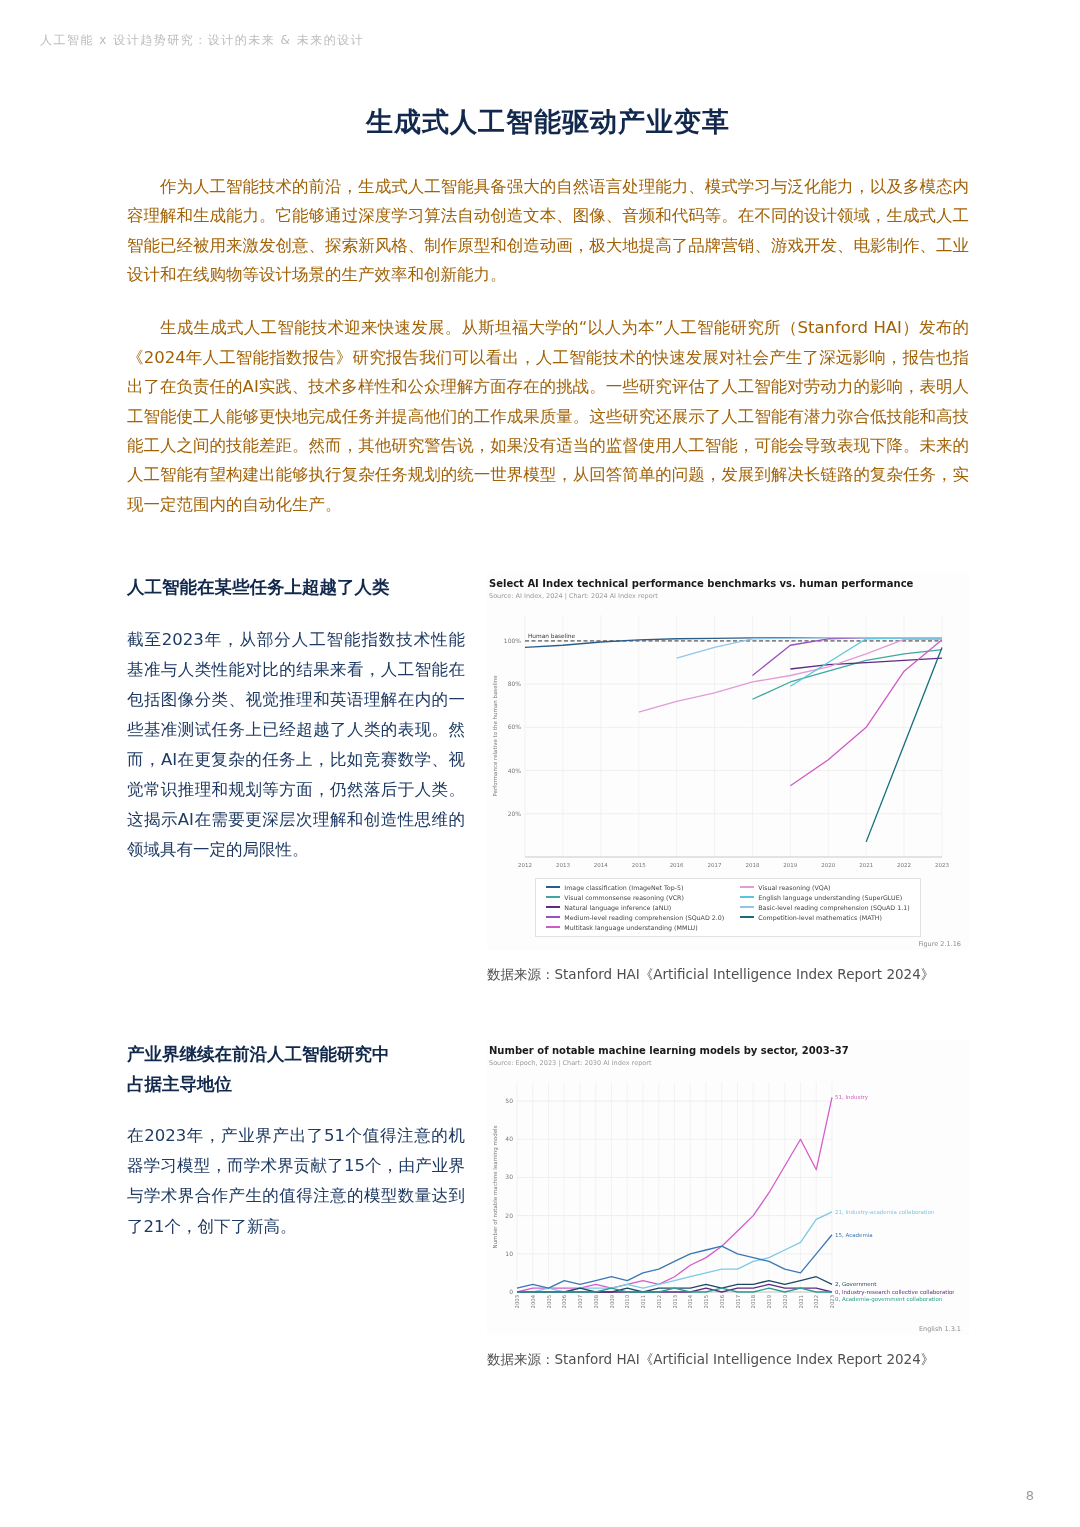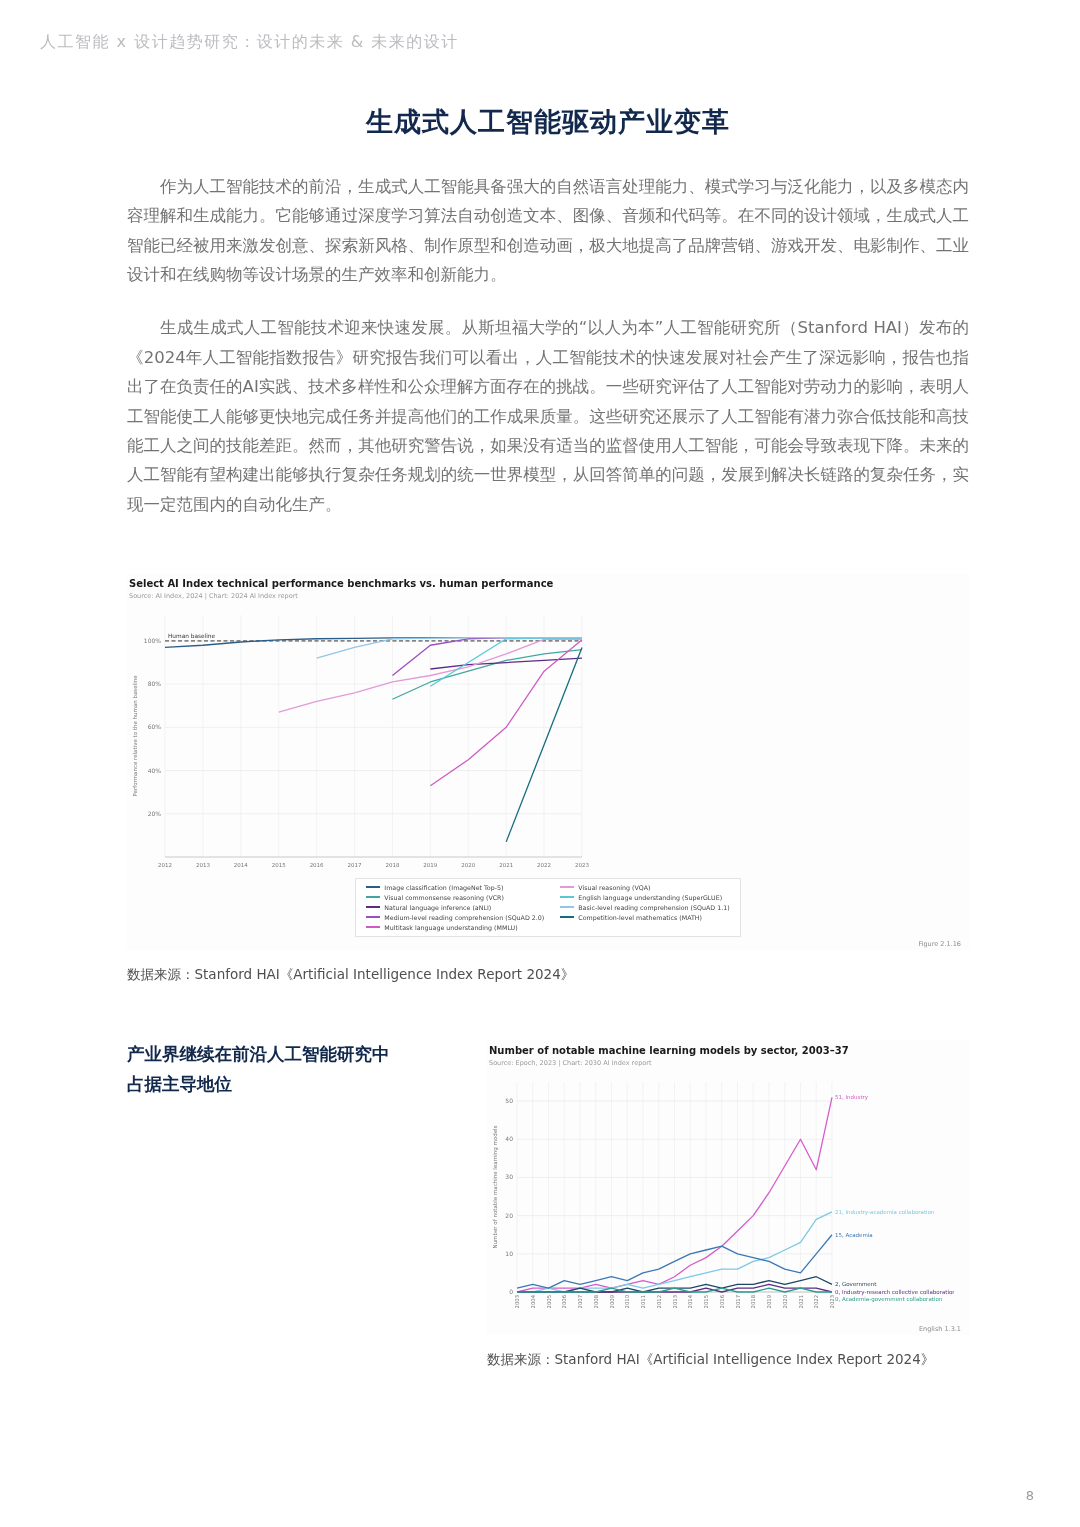--- a/index.html
+++ b/index.html
@@ -2,30 +2,30 @@
 <html><head>
 <meta charset="utf-8">
 <style>
   html,body{margin:0;padding:0;}
   body{
     width:1080px;height:1527px;background:#ffffff;position:relative;
     font-family:"DejaVu Sans","Liberation Sans",sans-serif;color:#1e3a63;
   }
   .page-header{
     position:absolute;top:32px;left:40px;
-    font-size:16px;color:#bcbcc0;letter-spacing:1.5px;
+    font-size:12px;color:#bcbcc0;letter-spacing:1.5px;
   }
   .content{position:absolute;left:127px;top:104px;width:842px;}
   h1.doc-title{
     font-size:27px;font-weight:bold;color:#12294d;
     margin:0 0 32px 0;letter-spacing:1px;text-align:center;
   }
   .body-para{
     font-size:16.5px;line-height:1.78;text-align:justify;text-indent:2em;
-    margin:0 0 24px 0;color:#737373;
+    margin:0 0 24px 0;color:#a16207;
   }
   .section{display:flex;gap:22px;margin-top:54px;}
   .section-left{width:338px;flex:none;}
   .section-left h2{
     font-size:17.5px;font-weight:bold;color:#12294d;line-height:1.7;
     margin:0 0 22px 0;white-space:pre-line;
   }
   .side-para{font-size:16.5px;line-height:1.82;text-align:justify;margin:0;color:#1e3a63;}
   .section-right{flex:1;min-width:0;}
   .chart-card{background:#fdfdfd;padding:4px 2px 2px 2px;}
@@ -49,20 +49,24 @@
 
 <div class="page-header">人工智能 x 设计趋势研究：设计的未来 &amp; 未来的设计</div>
 
 <div class="content">
   <h1 class="doc-title">生成式人工智能驱动产业变革</h1>
 
   <p class="body-para">作为人工智能技术的前沿，生成式人工智能具备强大的自然语言处理能力、模式学习与泛化能力，以及多模态内容理解和生成能力。它能够通过深度学习算法自动创造文本、图像、音频和代码等。在不同的设计领域，生成式人工智能已经被用来激发创意、探索新风格、制作原型和创造动画，极大地提高了品牌营销、游戏开发、电影制作、工业设计和在线购物等设计场景的生产效率和创新能力。</p>
   <p class="body-para">生成生成式人工智能技术迎来快速发展。从斯坦福大学的“以人为本”人工智能研究所（Stanford HAI）发布的《2024年人工智能指数报告》研究报告我们可以看出，人工智能技术的快速发展对社会产生了深远影响，报告也指出了在负责任的AI实践、技术多样性和公众理解方面存在的挑战。一些研究评估了人工智能对劳动力的影响，表明人工智能使工人能够更快地完成任务并提高他们的工作成果质量。这些研究还展示了人工智能有潜力弥合低技能和高技能工人之间的技能差距。然而，其他研究警告说，如果没有适当的监督使用人工智能，可能会导致表现下降。未来的人工智能有望构建出能够执行复杂任务规划的统一世界模型，从回答简单的问题，发展到解决长链路的复杂任务，实现一定范围内的自动化生产。</p>
 
   <div class="section">
+    <div class="section-left">
+      <h2>人工智能在某些任务上超越了人类</h2>
+      <p class="side-para">截至2023年，从部分人工智能指数技术性能基准与人类性能对比的结果来看，人工智能在包括图像分类、视觉推理和英语理解在内的一些基准测试任务上已经超越了人类的表现。然而，AI在更复杂的任务上，比如竞赛数学、视觉常识推理和规划等方面，仍然落后于人类。这揭示AI在需要更深层次理解和创造性思维的领域具有一定的局限性。</p>
+    </div>
     <div class="section-right">
       <div class="chart-card">
         <div class="chart-title">Select AI Index technical performance benchmarks vs. human performance</div>
         <div class="chart-source">Source: AI Index, 2024 | Chart: 2024 AI Index report</div>
         <svg id="chart1-svg" width="465" height="272" viewBox="0 0 465 272">
             <line x1="36" y1="12" x2="36" y2="254" stroke="#ededed" stroke-width="0.6"></line>
             <line x1="73.9090909090909" y1="12" x2="73.9090909090909" y2="254" stroke="#ededed" stroke-width="0.6"></line>
             <line x1="111.81818181818183" y1="12" x2="111.81818181818183" y2="254" stroke="#ededed" stroke-width="0.6"></line>
             <line x1="149.72727272727272" y1="12" x2="149.72727272727272" y2="254" stroke="#ededed" stroke-width="0.6"></line>
             <line x1="187.63636363636365" y1="12" x2="187.63636363636365" y2="254" stroke="#ededed" stroke-width="0.6"></line>
@@ -152,20 +156,21 @@
         <div class="figure-label">Figure 2.1.16</div>
       </div>
       <div class="caption">数据来源：Stanford HAI《Artificial Intelligence Index Report 2024》</div>
     </div>
   </div>
 
   <div class="section" style="margin-top:56px;">
     <div class="section-left">
       <h2>产业界继续在前沿人工智能研究中
 占据主导地位</h2>
+      <p class="side-para">在2023年，产业界产出了51个值得注意的机器学习模型，而学术界贡献了15个，由产业界与学术界合作产生的值得注意的模型数量达到了21个，创下了新高。</p>
     </div>
     <div class="section-right">
       <div class="chart-card">
         <div class="chart-title">Number of notable machine learning models by sector, 2003–37</div>
         <div class="chart-source">Source: Epoch, 2023 | Chart: 2030 AI Index report</div>
         <svg id="chart2-svg" width="465" height="252" viewBox="0 0 465 252">
             <line x1="28" y1="12" x2="28" y2="222" stroke="#ededed" stroke-width="0.6"></line>
             <line x1="43.75" y1="12" x2="43.75" y2="222" stroke="#ededed" stroke-width="0.6"></line>
             <line x1="59.5" y1="12" x2="59.5" y2="222" stroke="#ededed" stroke-width="0.6"></line>
             <line x1="75.25" y1="12" x2="75.25" y2="222" stroke="#ededed" stroke-width="0.6"></line>

